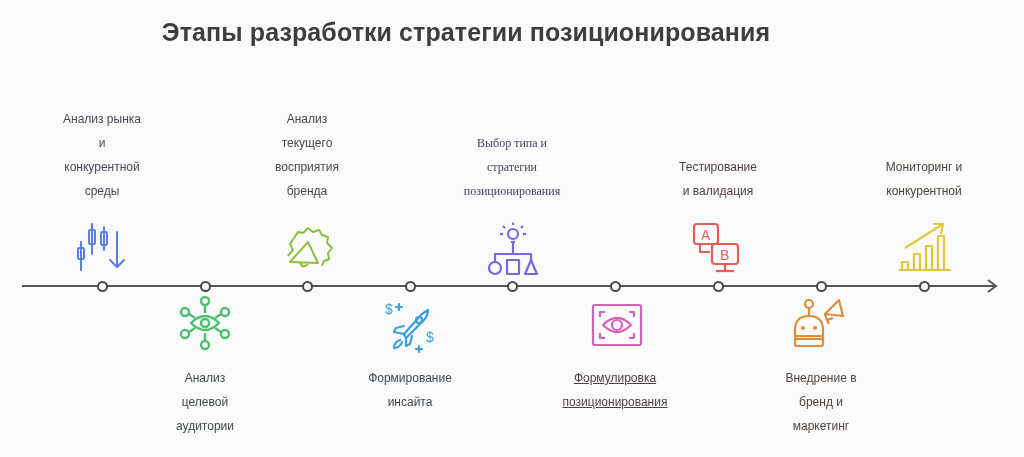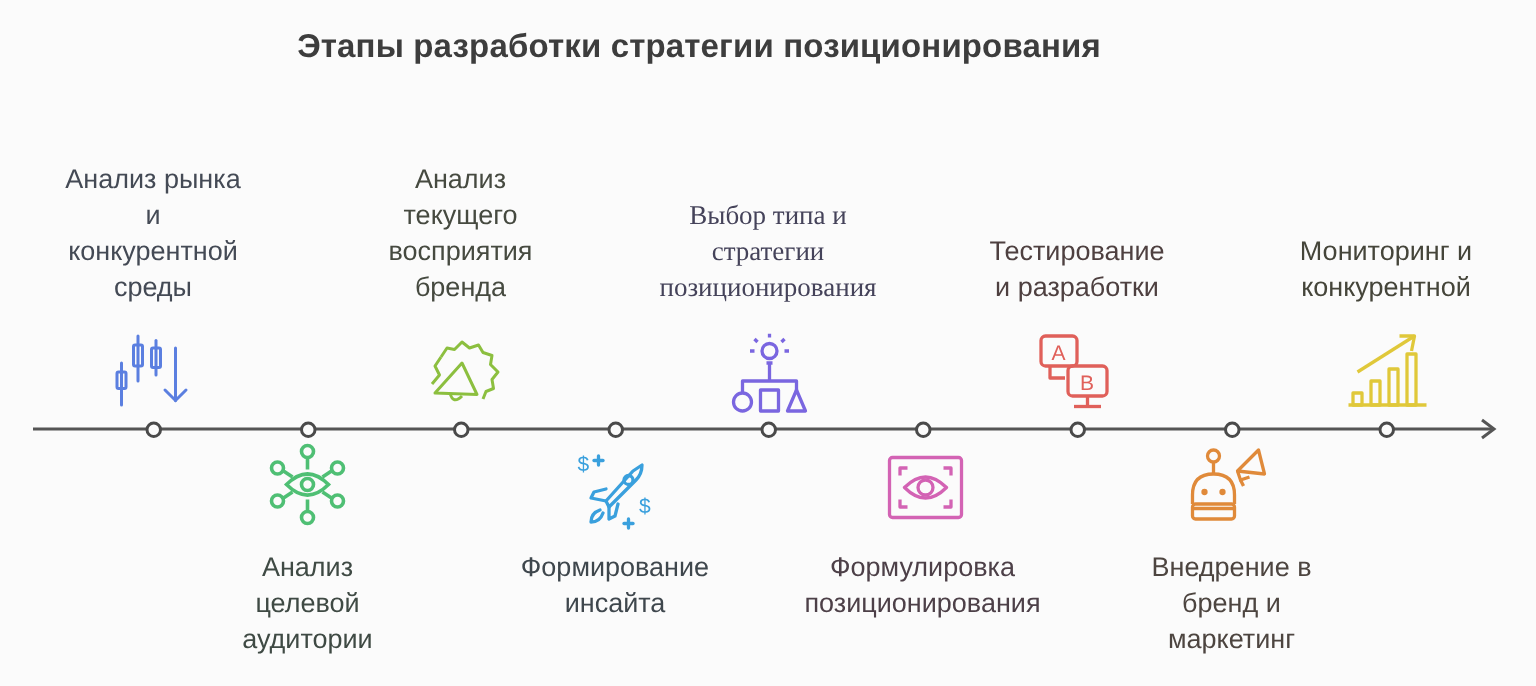--- a/index.html
+++ b/index.html
@@ -1,24 +1,24 @@
 <!DOCTYPE html>
 <html><head>
 <meta charset="utf-8">
 <style>
   html, body { margin: 0; padding: 0; background: #fbfbfb; }
   body { width: 1024px; height: 457px; position: relative; overflow: hidden;
          font-family: "Liberation Sans", "DejaVu Sans", sans-serif; }
   .title { position: absolute; left: 0; top: 18px; width: 932px; text-align: center;
-           font-size: 22px; font-weight: bold; color: #3d3d3d; letter-spacing: 0.1px; }
+           font-size: 25px; font-weight: bold; color: #3d3d3d; letter-spacing: 0.1px; }
   .timeline { position: absolute; left: 22px; top: 285px; width: 974px; height: 2px; background: #555; }
   .arrow { position: absolute; left: 984px; top: 278px; width: 16px; height: 16px; }
   .node { position: absolute; top: 281px; width: 7px; height: 7px; border: 2px solid #4a4a4a;
           border-radius: 50%; background: #fbfbfb; }
-  .label { position: absolute; width: 180px; text-align: center; font-size: 18px; line-height: 24px; }
+  .label { position: absolute; width: 180px; text-align: center; font-size: 12px; line-height: 24px; }
   .icon { position: absolute; width: 56px; height: 56px; }
 </style>
 </head>
 <body>
 
 <div class="title">Этапы разработки стратегии позиционирования</div>
 
 <div class="timeline"></div>
 <svg class="arrow" viewBox="0 0 16 16">
   <polyline points="4,2 12,8 4,14" fill="none" stroke="#555" stroke-width="2"></polyline>
@@ -137,30 +137,30 @@
 <div>
   <svg class="icon" style="left:589px; top:297px;" viewBox="0 0 56 56" fill="none" stroke="#d363b4" stroke-width="2.2" stroke-linejoin="round">
     <rect x="4" y="8" width="48" height="40" rx="2"></rect>
     <polyline points="11,20 11,15 16,15"></polyline>
       <polyline points="40,15 45,15 45,20"></polyline>
     <polyline points="11,36 11,41 16,41"></polyline>
       <polyline points="40,41 45,41 45,36"></polyline>
     <path d="M14 28 Q28 14 42 28 Q28 42 14 28 Z"></path>
     <circle cx="28" cy="28" r="5"></circle>
   </svg>
-  <div class="label" style="left:525px; top:366px; color:#4d4048;">
+  <div class="label" style="left:525px; top:366px; color:#4d4048;text-decoration:underline;">
     <div>Формулировка</div>
     <div>позиционирования</div>
   </div>
 </div>
 
 <div>
   <div class="label" style="left:628px; top:155px; color:#4e4040;">
     <div>Тестирование</div>
-    <div>и разработки</div>
+    <div>и валидация</div>
   </div>
   <svg class="icon" style="left:690px; top:220px;" viewBox="0 0 56 56" fill="none" stroke="#e0605a" stroke-width="2.2" stroke-linejoin="round">
     <rect x="4" y="4" width="24" height="20" rx="3"></rect>
     <polyline points="10,24 10,32 20,32"></polyline>
     <text x="11" y="20" font-size="14" fill="#e0605a" stroke="none" font-family="Liberation Sans, sans-serif">A</text>
     <rect x="22" y="24" width="26" height="20" rx="3"></rect>
     <text x="30" y="40" font-size="14" fill="#e0605a" stroke="none" font-family="Liberation Sans, sans-serif">B</text>
     <line x1="35" y1="44" x2="35" y2="50"></line>
     <line x1="26" y1="51" x2="44" y2="51"></line>
   </svg>

